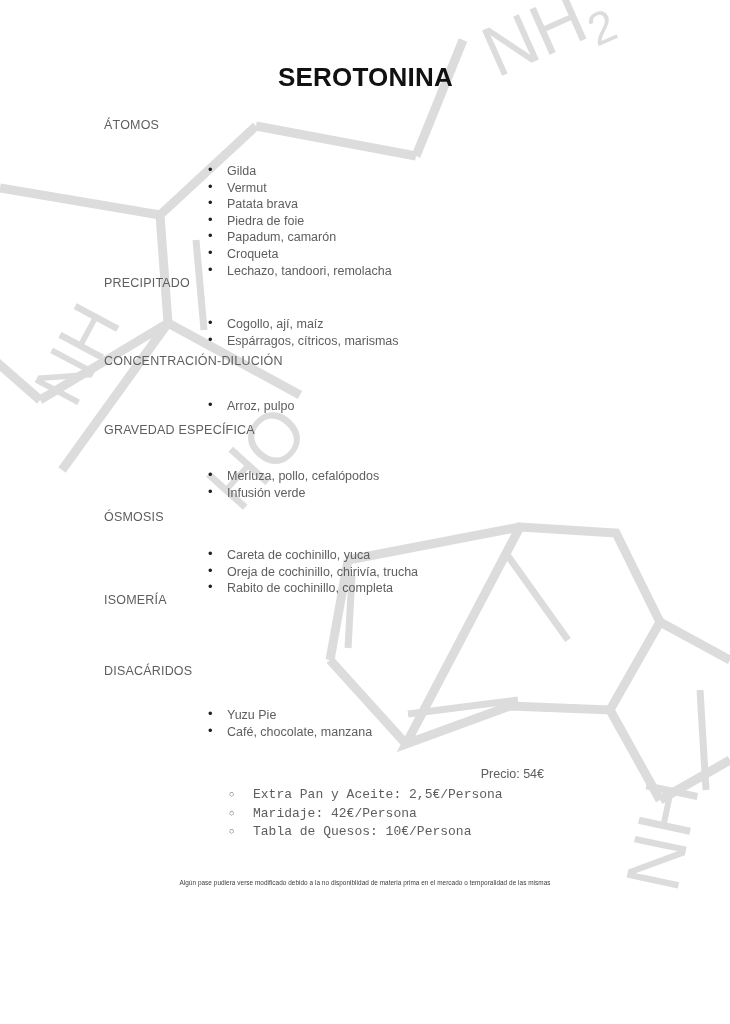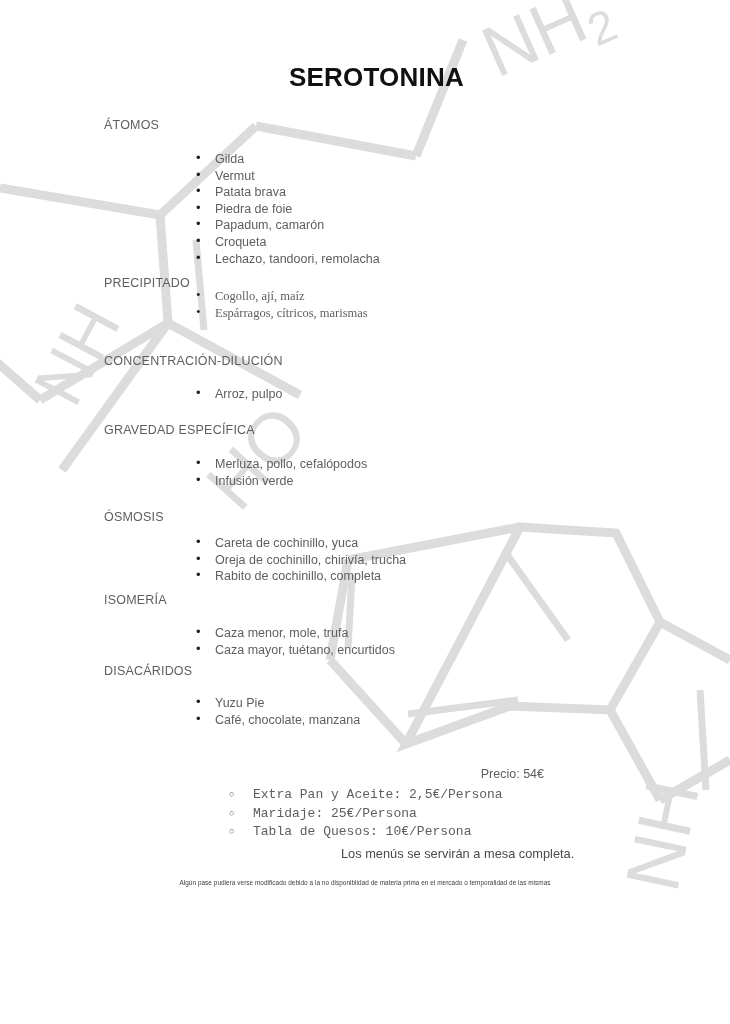--- a/index.html
+++ b/index.html
@@ -36,34 +36,33 @@
   }
   .title-wrap {
     position: absolute;
     left: 278px;
     top: 62px;
     font-size: 26px;
     font-weight: bold;
     color: #111111;
     letter-spacing: 0.2px;
     white-space: nowrap;
-    margin-left: 11px;
   }
   .section-head {
     position: absolute;
     left: 104px;
     font-size: 12.5px;
     color: #5e5e5e;
     letter-spacing: 0.2px;
     white-space: nowrap;
   }
   .bullet-list {
     position: absolute;
     left: 188px;
-    margin: 4px;
+    margin: 16px;
     padding: 0;
     list-style: none;
   }
   .bullet-list li {
     position: relative;
     padding-left: 23px;
     font-size: 12.5px;
     line-height: 16.6px;
     color: #5e5e5e;
     white-space: nowrap;
@@ -194,21 +193,21 @@
       <li>Gilda</li>
       <li>Vermut</li>
       <li>Patata brava</li>
       <li>Piedra de foie</li>
       <li>Papadum, camarón</li>
       <li>Croqueta</li>
       <li>Lechazo, tandoori, remolacha</li>
     </ul>
 
     <div class="section-head" style="top:276px;">PRECIPITADO</div>
-    <ul class="bullet-list" style="top:284px;font-family:Liberation Serif, serif;">
+    <ul class="bullet-list" style="top:300px;">
       <li>Cogollo, ají, maíz</li>
       <li>Espárragos, cítricos, marismas</li>
     </ul>
 
     <div class="section-head" style="top:354px;">CONCENTRACIÓN-DILUCIÓN</div>
     <ul class="bullet-list" style="top:382px;">
       <li>Arroz, pulpo</li>
     </ul>
 
     <div class="section-head" style="top:423px;text-align:center;">GRAVEDAD ESPECÍFICA</div>
@@ -218,37 +217,32 @@
     </ul>
 
     <div class="section-head" style="top:510px;">ÓSMOSIS</div>
     <ul class="bullet-list" style="top:531px;">
       <li>Careta de cochinillo, yuca</li>
       <li>Oreja de cochinillo, chirivía, trucha</li>
       <li>Rabito de cochinillo, completa</li>
     </ul>
 
     <div class="section-head" style="top:593px;">ISOMERÍA</div>
-    <ul class="bullet-list" style="top:621px;">
-      <li>Caza menor, mole, trufa</li>
-      <li>Caza mayor, tuétano, encurtidos</li>
-    </ul>
 
     <div class="section-head" style="top:664px;">DISACÁRIDOS</div>
     <ul class="bullet-list" style="top:691px;">
       <li>Yuzu Pie</li>
       <li>Café, chocolate, manzana</li>
     </ul>
 
     <div class="price-line">Precio: 54€</div>
 
     <ul class="option-list">
       <li>Extra Pan y Aceite: 2,5€/Persona</li>
-      <li>Maridaje: 25€/Persona</li>
+      <li>Maridaje: 42€/Persona</li>
       <li>Tabla de Quesos: 10€/Persona</li>
     </ul>
 
-    <div class="serve-note">Los menús se servirán a mesa completa.</div>
 
     <div class="fine-print">Algún pase pudiera verse modificado debido a la no disponiblidad de materia prima en el mercado o temporalidad de las mismas</div>
 
   </div>
 </div>
 
 </body></html>

